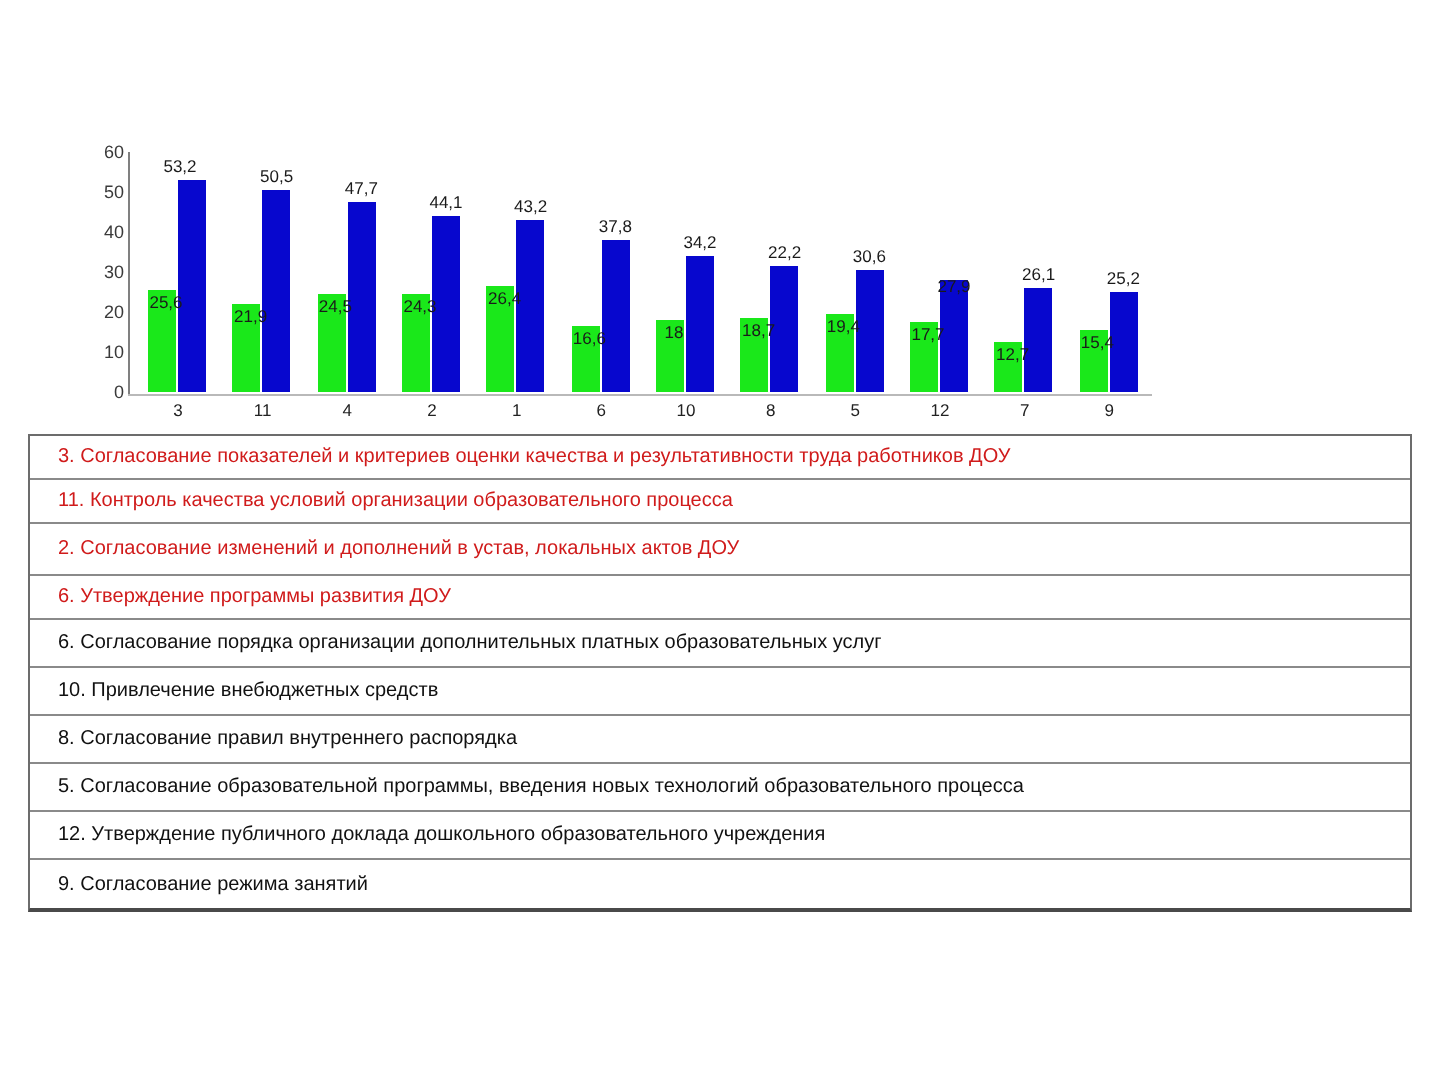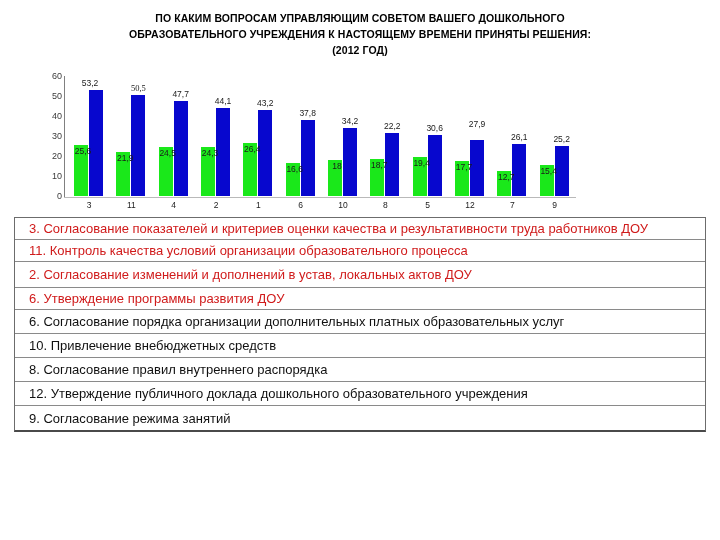--- a/index.html
+++ b/index.html
@@ -107,39 +107,34 @@
     width: 692px;
     border: 1px solid #6c6c6c;
     border-bottom: 2px solid #4a4a4a;
     background: #fff;
   }
   .trow {
     border-bottom: 1px solid #8a8a8a;
     display: flex;
     align-items: center;
     padding: 0 6px 0 14px;
-    font-size: 13px;
+    font-size: 10px;
     color: #111;
     line-height: 11px;
   }
   .trow:last-child { border-bottom: none; }
   .trow.red { color: #D01B1B; }
   .trow .cell { width: 100%; }
   .trow .cont { display:block; padding-left: 16px; }
 </style>
 </head>
 <body>
 
 <div id="page">
 
-  <div class="title-block">
-    <span class="title-line">ПО КАКИМ ВОПРОСАМ УПРАВЛЯЮЩИМ СОВЕТОМ ВАШЕГО ДОШКОЛЬНОГО</span>
-    <span class="title-line">ОБРАЗОВАТЕЛЬНОГО УЧРЕЖДЕНИЯ К НАСТОЯЩЕМУ ВРЕМЕНИ ПРИНЯТЫ РЕШЕНИЯ:</span>
-    <span class="title-line">(2012 ГОД)</span>
-  </div>
 
   <div class="chart-area">
     <div class="y-axis-line"></div>
     <div class="x-axis-line"></div>
     <div class="plot" id="plot">
         <div class="ytick" style="top: 120px;">0</div>
         <div class="ytick" style="top: 100px;">10</div>
         <div class="ytick" style="top: 80px;">20</div>
         <div class="ytick" style="top: 60px;">30</div>
         <div class="ytick" style="top: 40px;">40</div>
@@ -150,21 +145,21 @@
           <div class="bar b" style="height: 106.4px; background: rgb(7, 7, 206);"></div>
         </div>
         <div class="vlabel green-lbl" style="left: 17px; top: 69.8px;">25,6</div>
         <div class="vlabel" style="left: 24px; top: 1.6px;">53,2</div>
         <div class="xtick" style="left: 23px;">3</div>
         <div class="group" style="left: 50.3333px; width: 30px;">
           <div class="bar g" style="height: 43.8px; background: rgb(26, 232, 26);"></div>
           <div class="bar b" style="height: 101px; background: rgb(7, 7, 206);"></div>
         </div>
         <div class="vlabel green-lbl" style="left: 59.3333px; top: 77.2px;">21,9</div>
-        <div class="vlabel" style="left: 72.3333px; top: 7px; font-family: Liberation Serif, serif;">50,5</div>
+        <div class="vlabel" style="left: 72.3333px; top: 7px;">50,5</div>
         <div class="xtick" style="left: 65.3333px;">11</div>
         <div class="group" style="left: 92.6667px; width: 30px;">
           <div class="bar g" style="height: 49px; background: rgb(26, 232, 26);"></div>
           <div class="bar b" style="height: 95.4px; background: rgb(7, 7, 206);"></div>
         </div>
         <div class="vlabel green-lbl" style="left: 101.667px; top: 72px;">24,5</div>
         <div class="vlabel" style="left: 114.667px; top: 12.6px;">47,7</div>
         <div class="xtick" style="left: 107.667px;">4</div>
         <div class="group" style="left: 135px; width: 30px;">
           <div class="bar g" style="height: 48.6px; background: rgb(26, 232, 26);"></div>
@@ -206,21 +201,21 @@
           <div class="bar b" style="height: 61.2px; background: rgb(7, 7, 206);"></div>
         </div>
         <div class="vlabel green-lbl" style="left: 355.667px; top: 82.2px;">19,4</div>
         <div class="vlabel" style="left: 368.667px; top: 46.8px;">30,6</div>
         <div class="xtick" style="left: 361.667px;">5</div>
         <div class="group" style="left: 389px; width: 30px;">
           <div class="bar g" style="height: 35.4px; background: rgb(26, 232, 26);"></div>
           <div class="bar b" style="height: 55.8px; background: rgb(7, 7, 206);"></div>
         </div>
         <div class="vlabel green-lbl" style="left: 398px; top: 85.6px;">17,7</div>
-        <div class="vlabel" style="left: 411px; top: 43px;">27,9</div>
+        <div class="vlabel" style="left: 411px; top: 62px;">27,9</div>
         <div class="xtick" style="left: 404px;">12</div>
         <div class="group" style="left: 431.333px; width: 30px;">
           <div class="bar g" style="height: 25.4px; background: rgb(26, 232, 26);"></div>
           <div class="bar b" style="height: 52.2px; background: rgb(7, 7, 206);"></div>
         </div>
         <div class="vlabel green-lbl" style="left: 440.333px; top: 95.6px;">12,7</div>
         <div class="vlabel" style="left: 453.333px; top: 55.8px;">26,1</div>
         <div class="xtick" style="left: 446.333px;">7</div>
         <div class="group" style="left: 473.667px; width: 30px;">
           <div class="bar g" style="height: 30.8px; background: rgb(26, 232, 26);"></div>
@@ -249,20 +244,23 @@
       <div class="trow" style="height: 24px;">
         <div class="cell">6. Согласование  порядка организации дополнительных платных образовательных услуг</div>
       </div>
       <div class="trow" style="height: 24px;">
         <div class="cell">10. Привлечение внебюджетных средств</div>
       </div>
       <div class="trow" style="height: 24px;">
         <div class="cell">8. Согласование правил внутреннего распорядка</div>
       </div>
       <div class="trow" style="height: 24px;">
+        <div class="cell">5. Согласование образовательной программы, введения новых технологий образовательного процесса</div>
+      </div>
+      <div class="trow" style="height: 24px;">
         <div class="cell">12. Утверждение публичного доклада дошкольного образовательного учреждения</div>
       </div>
       <div class="trow" style="height: 24px;">
         <div class="cell">9. Согласование режима занятий</div>
       </div>
     </div>
 
 </div>
 
 </body></html>

